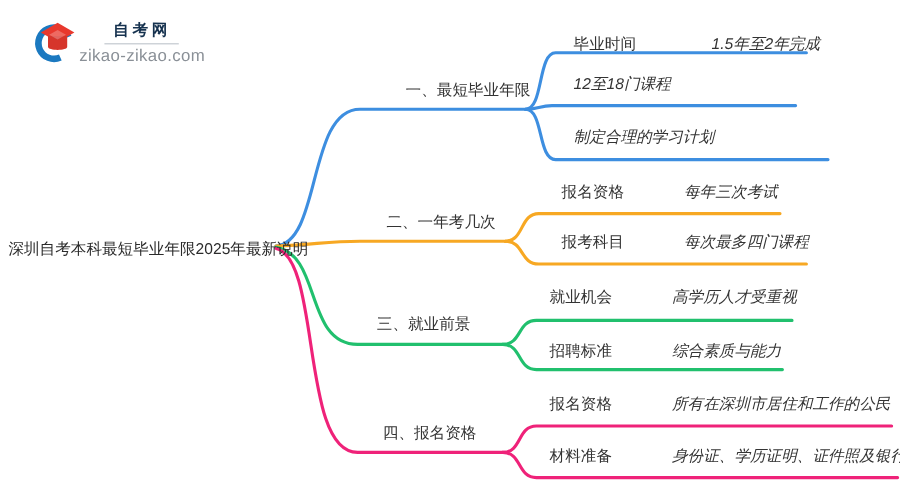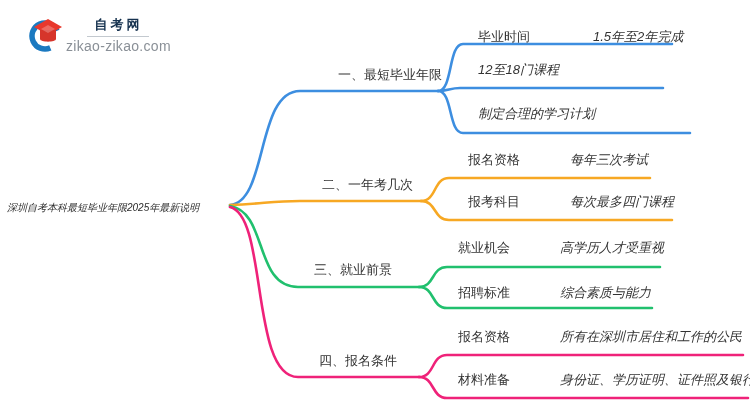--- a/index.html
+++ b/index.html
@@ -10,21 +10,21 @@
   .canvas{
     position:relative;
     width:750px;height:410px;
     background:#ffffff;
     overflow:hidden;
   }
   .wires{position:absolute;left:0;top:0;width:750px;height:410px;}
   .wires path{fill:none;stroke-width:2.6;stroke-linecap:round;stroke-linejoin:round;}
 
   .node{position:absolute;color:#333;font-size:13px;line-height:17px;white-space:nowrap;}
-  .root-label{font-size:10px;color:#2b2b2b;font-style:italic;}
+  .root-label{font-size:13px;color:#2b2b2b;}
   .branch-label{font-size:13px;color:#333;}
   .leaf{display:flex;align-items:flex-start;}
   .leaf .key{width:102px;flex:0 0 102px;}
   .leaf .val{flex:0 0 auto;font-style:italic;}
 
   
   .logo{position:absolute;left:28px;top:16px;display:flex;align-items:center;}
   .logo-icon{width:38px;height:38px;flex:0 0 38px;}
   .logo-text{margin-left:0;display:flex;flex-direction:column;align-items:center;}
   .logo-title{font-size:13px;font-weight:bold;color:#16324f;letter-spacing:3px;}
@@ -68,21 +68,21 @@
       <span class="logo-rule"></span>
       <span class="logo-url">zikao-zikao.com</span>
     </div>
   </div>
 
   <div class="node root-label" style="left:7px;top:199px;">深圳自考本科最短毕业年限2025年最新说明</div>
 
   <div class="node branch-label" style="left:318px;top:66px;margin-left:20px;">一、最短毕业年限</div>
   <div class="node branch-label" style="left:322px;top:176px;">二、一年考几次</div>
   <div class="node branch-label" style="left:314px;top:261px;">三、就业前景</div>
-  <div class="node branch-label" style="left:319px;top:352px;">四、报名条件</div>
+  <div class="node branch-label" style="left:319px;top:352px;">四、报名资格</div>
 
   <div class="node leaf" style="left:478px;top:28px;gap:13px;">
     <span class="key">毕业时间</span>
     <span class="val">1.5年至2年完成</span>
   </div>
   <div class="node leaf" style="left:478px;top:61px;">
     <span class="val">12至18门课程</span>
   </div>
   <div class="node leaf" style="left:478px;top:105px;">
     <span class="val">制定合理的学习计划</span>

